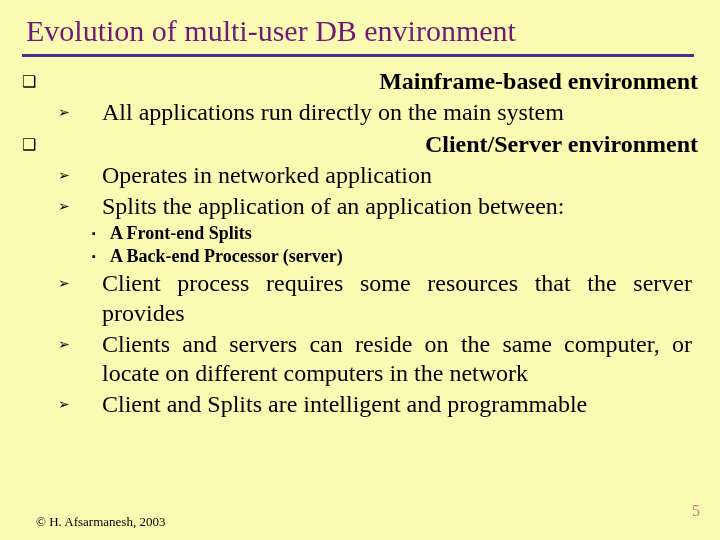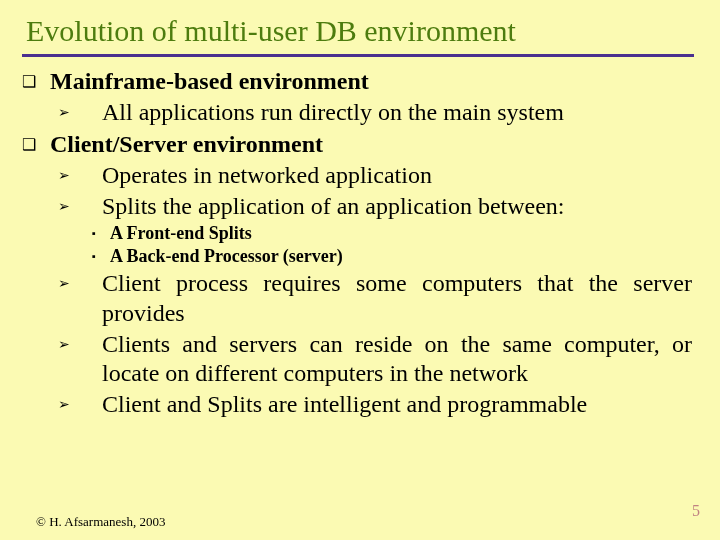--- a/index.html
+++ b/index.html
@@ -12,21 +12,21 @@
   }
   .slide {
     width: 720px;
     height: 540px;
     padding: 14px 22px 0 22px;
     position: relative;
   }
   .title {
     font-size: 30px;
     font-weight: 400;
-    color: #4d7c0f;
+    color: #701a75;
     margin-left: 4px;
     margin-bottom: 6px;
   }
   .rule {
     height: 3px;
     background: #4a2f8f;
     margin: 4px 0 10px 0;
     width: 672px;
   }
   .content {
@@ -37,21 +37,21 @@
     display: flex;
     margin-left: 0;
     margin-bottom: 2px;
   }
   .lvl1 .bullet {
     width: 28px;
     flex-shrink: 0;
     font-size: 16px;
     padding-top: 5px;
   }
-  .lvl1 .txt { flex: 1; }
+  .lvl1 .txt { flex: 1; text-align: right; }
   .bold { font-weight: 700; }
 
   .lvl2 {
     display: flex;
     margin-left: 36px;
     margin-bottom: 2px;
   }
   .lvl2 .bullet {
     width: 24px;
     flex-shrink: 0;
@@ -130,21 +130,21 @@
       <div class="txt">A Front-end Splits</div>
     </div>
 
     <div class="lvl3">
       <div class="bullet">▪</div>
       <div class="txt">A Back-end Processor (server)</div>
     </div>
 
     <div class="lvl2">
       <div class="bullet">➢</div>
-      <div class="txt">Client process requires some computers that the server provides</div>
+      <div class="txt">Client process requires some resources that the server provides</div>
     </div>
 
     <div class="lvl2">
       <div class="bullet">➢</div>
       <div class="txt">Clients and servers can reside on the same computer, or locate on different computers in the network</div>
     </div>
 
     <div class="lvl2">
       <div class="bullet">➢</div>
       <div class="txt" style="text-align:left">Client and Splits are intelligent and programmable</div>

